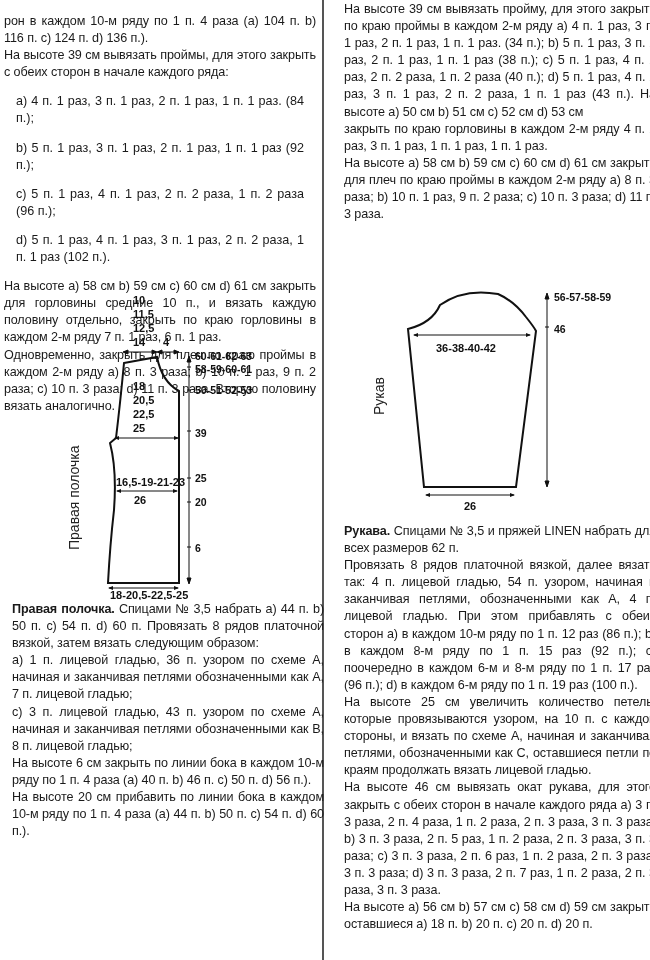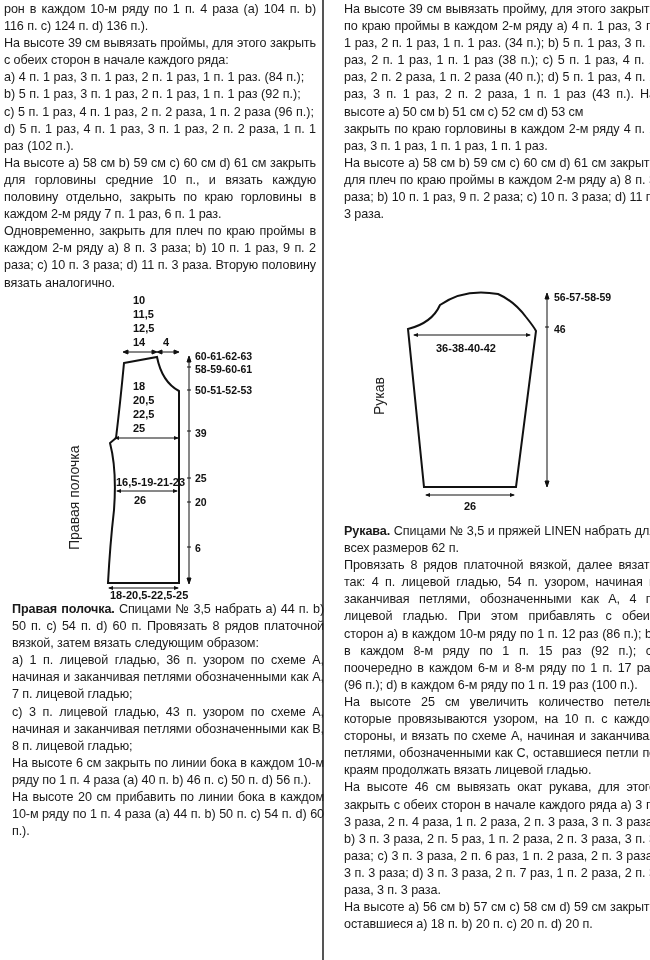--- a/index.html
+++ b/index.html
@@ -4,32 +4,32 @@
 <style>
   html, body { margin: 0; padding: 0; background: #fff; }
   body { width: 650px; height: 960px; position: relative; overflow: hidden;
          font-family: "Liberation Sans", "DejaVu Sans", sans-serif; color: #1a1a1a; }
   .col { position: absolute; top: 0; }
   .col-left { left: 4px; width: 312px; }
   .col-right { left: 344px; width: 312px; }
   .divider { position: absolute; left: 322px; top: 0; width: 2px; height: 960px; background: #555; }
   .para { font-size: 12.6px; line-height: 17.1px; margin: 0; text-align: justify; letter-spacing: -0.1px; }
   .para b { font-weight: bold; }
-  .list-line { font-size: 12.6px; line-height: 17.1px; margin: 0; text-align: justify; }
+  .list-line { font-size: 12.6px; line-height: 17.1px; margin: 12px; text-align: justify; }
   .gap { height: 9px; }
   svg text { font-family: "Liberation Sans", "DejaVu Sans", sans-serif; }
   .diagram { position: absolute; }
 </style>
 </head>
 <body>
 
 <div class="divider"></div>
 
 <div class="col col-left">
-  <div style="padding-top:1px;">
+  <div style="padding-top:13px;">
     <p class="para">рон в каждом 10-м ряду по 1 п. 4 раза (а) 104 п. b) 116 п. c) 124 п. d) 136 п.).</p>
     <p class="para">На высоте 39 см вывязать проймы, для этого закрыть с обеих сторон в начале каждого ряда:</p>
     <p class="list-line">a) 4 п. 1 раз, 3 п. 1 раз, 2 п. 1 раз, 1 п. 1 раз. (84 п.);</p>
     <p class="list-line">b) 5 п. 1 раз, 3 п. 1 раз, 2 п. 1 раз, 1 п. 1 раз (92 п.);</p>
     <p class="list-line">c) 5 п. 1 раз, 4 п. 1 раз, 2 п. 2 раза, 1 п. 2 раза (96 п.);</p>
     <p class="list-line">d) 5 п. 1 раз, 4 п. 1 раз, 3 п. 1 раз, 2 п. 2 раза, 1 п. 1 раз (102 п.).</p>
     <p class="para">На высоте а) 58 см b) 59 см c) 60 см d) 61 см закрыть для горловины средние 10 п., и вязать каждую половину отдельно, закрыть по краю горловины в каждом 2-м ряду 7 п. 1 раз, 6 п. 1 раз.</p>
     <p class="para">Одновременно, закрыть для плеч по краю проймы в каждом 2-м ряду а) 8 п. 3 раза; b) 10 п. 1 раз, 9 п. 2 раза; c) 10 п. 3 раза; d) 11 п. 3 раза. Вторую половину вязать аналогично.</p>
   </div>
 </div>

